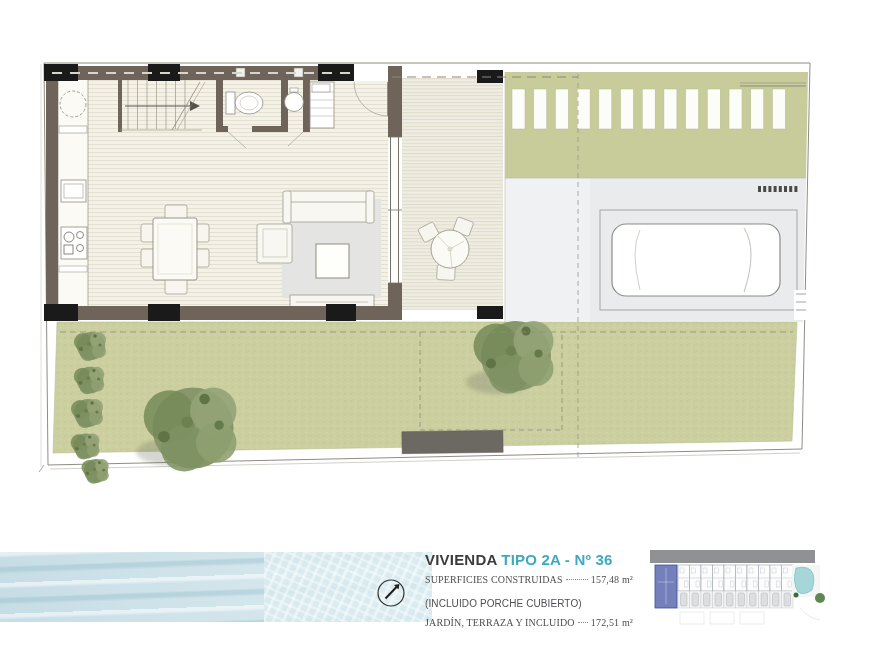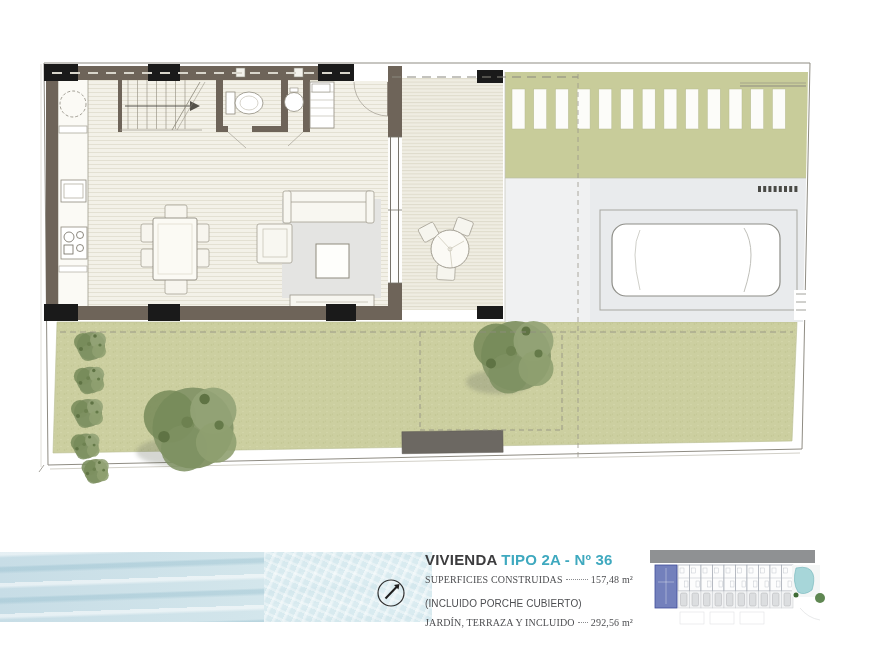--- a/index.html
+++ b/index.html
@@ -311,21 +311,21 @@
     <div class="arealine">
       <span>SUPERFICIES CONSTRUIDAS</span>
       <span class="leader"></span>
       <span class="val">157,48 m²</span>
     </div>
     <div class="note">(INCLUIDO PORCHE CUBIERTO)</div>
     <div class="gap"></div>
     <div class="arealine">
       <span>JARDÍN, TERRAZA Y INCLUIDO</span>
       <span class="leader"></span>
-      <span class="val">292,56 m²</span>
+      <span class="val">172,51 m²</span>
     </div>
   </div>
 
   <svg class="siteplan" width="178" height="96" viewBox="0 0 178 96">
     <defs>
       <g id="su">
         <rect x="0" y="0" width="11.5" height="26" fill="#fdfdfd" stroke="#9aa0ab" stroke-width="0.6"></rect>
         <line x1="0" y1="13" x2="11.5" y2="13" stroke="#b9bec6" stroke-width="0.5"></line>
         <rect x="2" y="3" width="4" height="5" fill="none" stroke="#b9bec6" stroke-width="0.4"></rect>
         <rect x="6.5" y="16" width="3.5" height="6" fill="none" stroke="#b9bec6" stroke-width="0.4"></rect>

